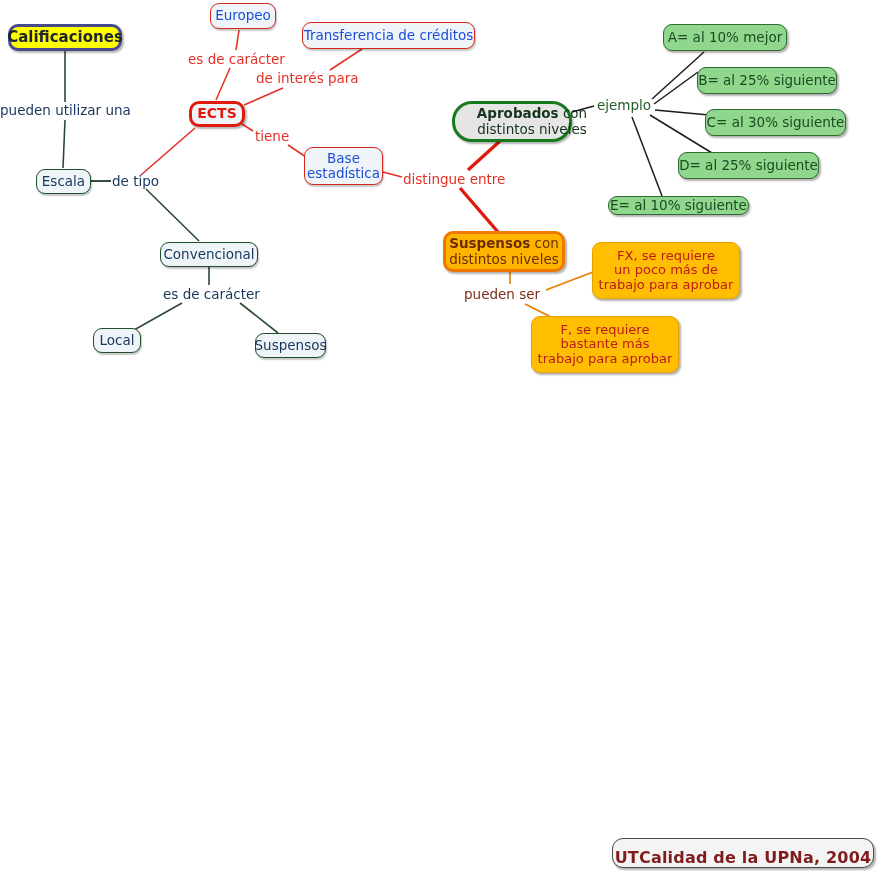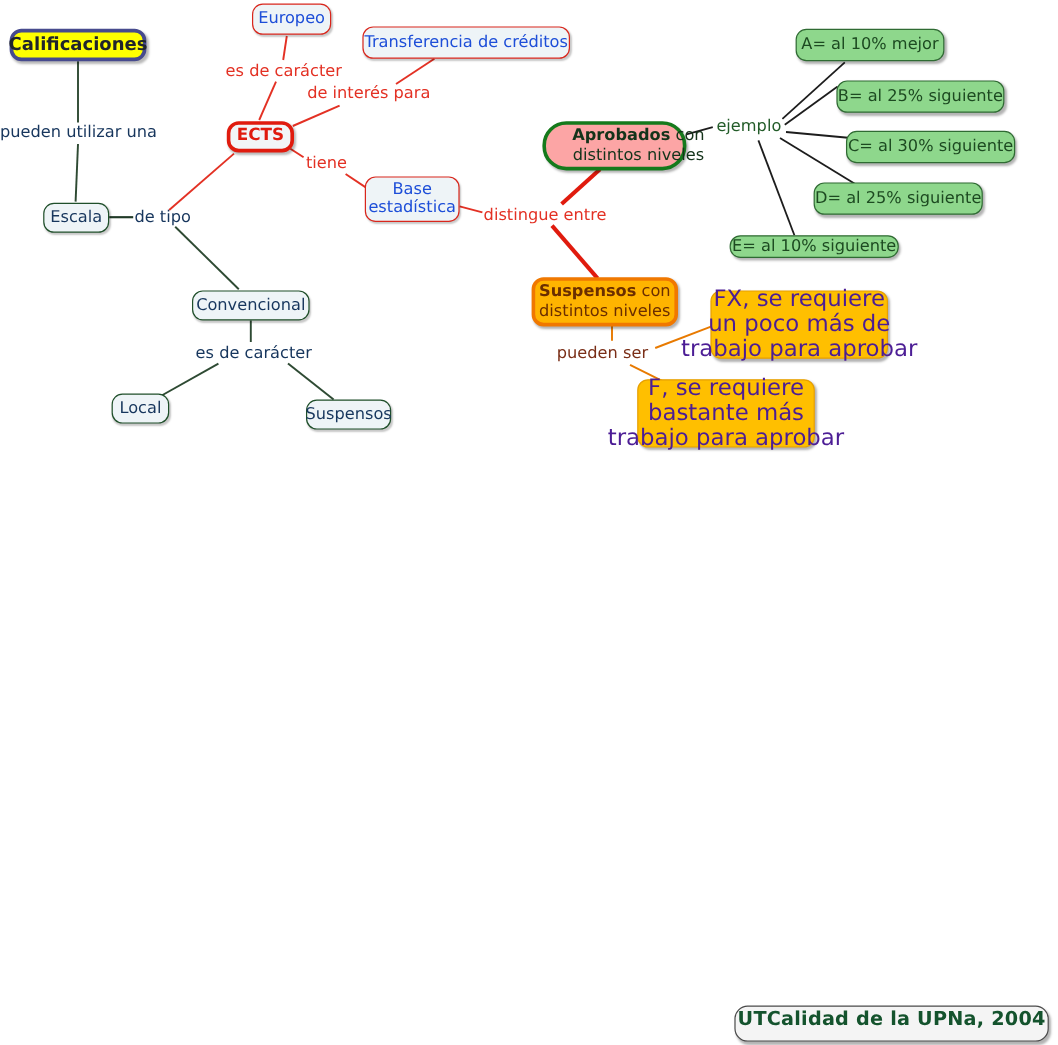--- a/index.html
+++ b/index.html
@@ -84,34 +84,34 @@
   
   .n-green {
     border: 1.5px solid #2f6b33;
     background: #8ed78c;
     color: #1d4a21;
     font-size: 13.5px;
     box-shadow: 1.5px 2px 2px rgba(0,0,0,0.3);
   }
   .n-green-strong {
     border: 3px solid #157a1c;
-    background: #fca5a5;
+    background: #e5e5e5;
     color: #14331a;
     font-size: 13.5px;
     border-radius: 20px;
     box-shadow: 1.5px 2px 2px rgba(0,0,0,0.3);
     padding-left: 40px;
   }
 
   
   .n-orange {
     border: 1.5px solid #e8a000;
     background: #ffbf00;
-    color: #4c1d95;
-    font-size: 19px;
+    color: #b91c1c;
+    font-size: 13px;
     box-shadow: 1.5px 2px 2px rgba(0,0,0,0.3);
   }
   .n-orange-strong {
     border: 3px solid #f07800;
     background: #ffb400;
     color: #6b2e00;
     font-size: 13.5px;
     border-radius: 10px;
     box-shadow: 1.5px 2px 2px rgba(0,0,0,0.3);
   }
@@ -129,26 +129,26 @@
   .lbl-navy  { color: #17365d; }
   .lbl-red   { color: #e33124; }
   .lbl-green { color: #235c29; }
   .lbl-brown { color: #7a2e17; }
 
   
   .footer-badge {
     position: absolute;
     box-sizing: border-box;
     display: flex;
-    align-items: flex-start;
+    align-items: flex-end;
     justify-content: center;
     border: 1.5px solid #4a4a4a;
     border-radius: 11px;
     background: #f4f4f4;
-    color: #14532d;
+    color: #7f1d1d;
     font-weight: bold;
     font-size: 16px;
     letter-spacing: 0.2px;
     box-shadow: 1.5px 2px 2px rgba(0,0,0,0.3);
   }
 </style>
 </head>
 <body>
 
 <div id="canvas">

